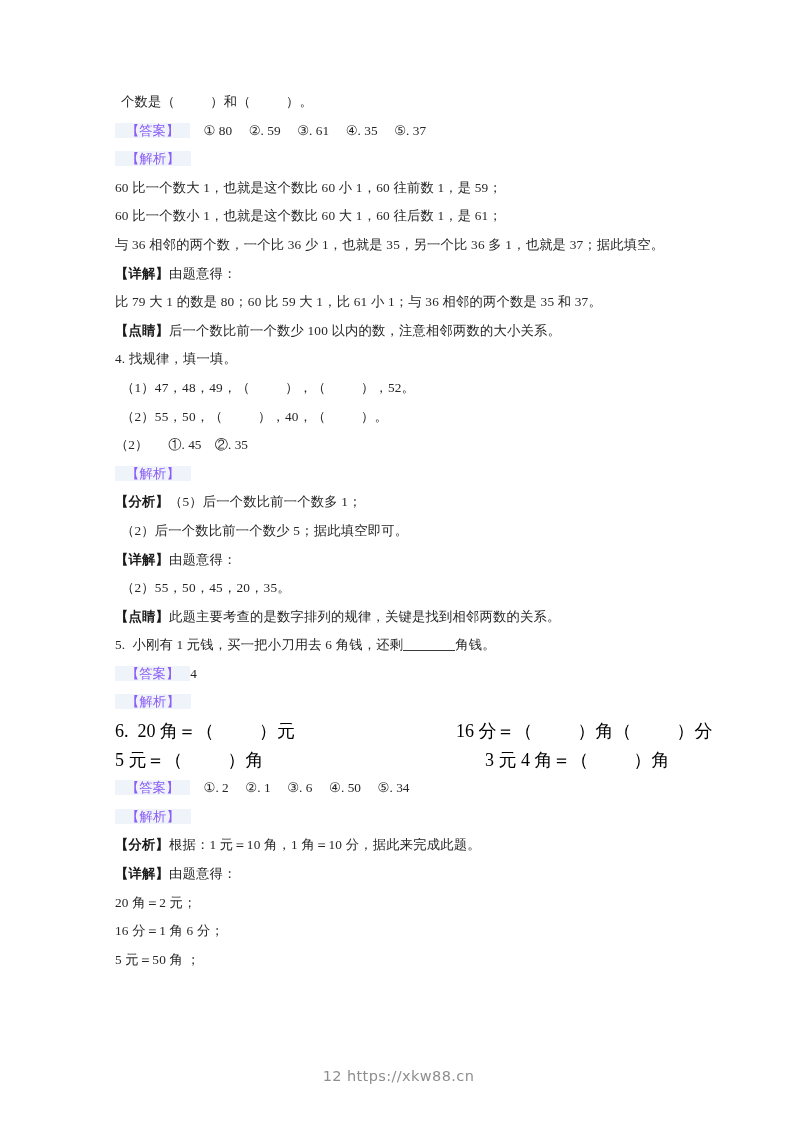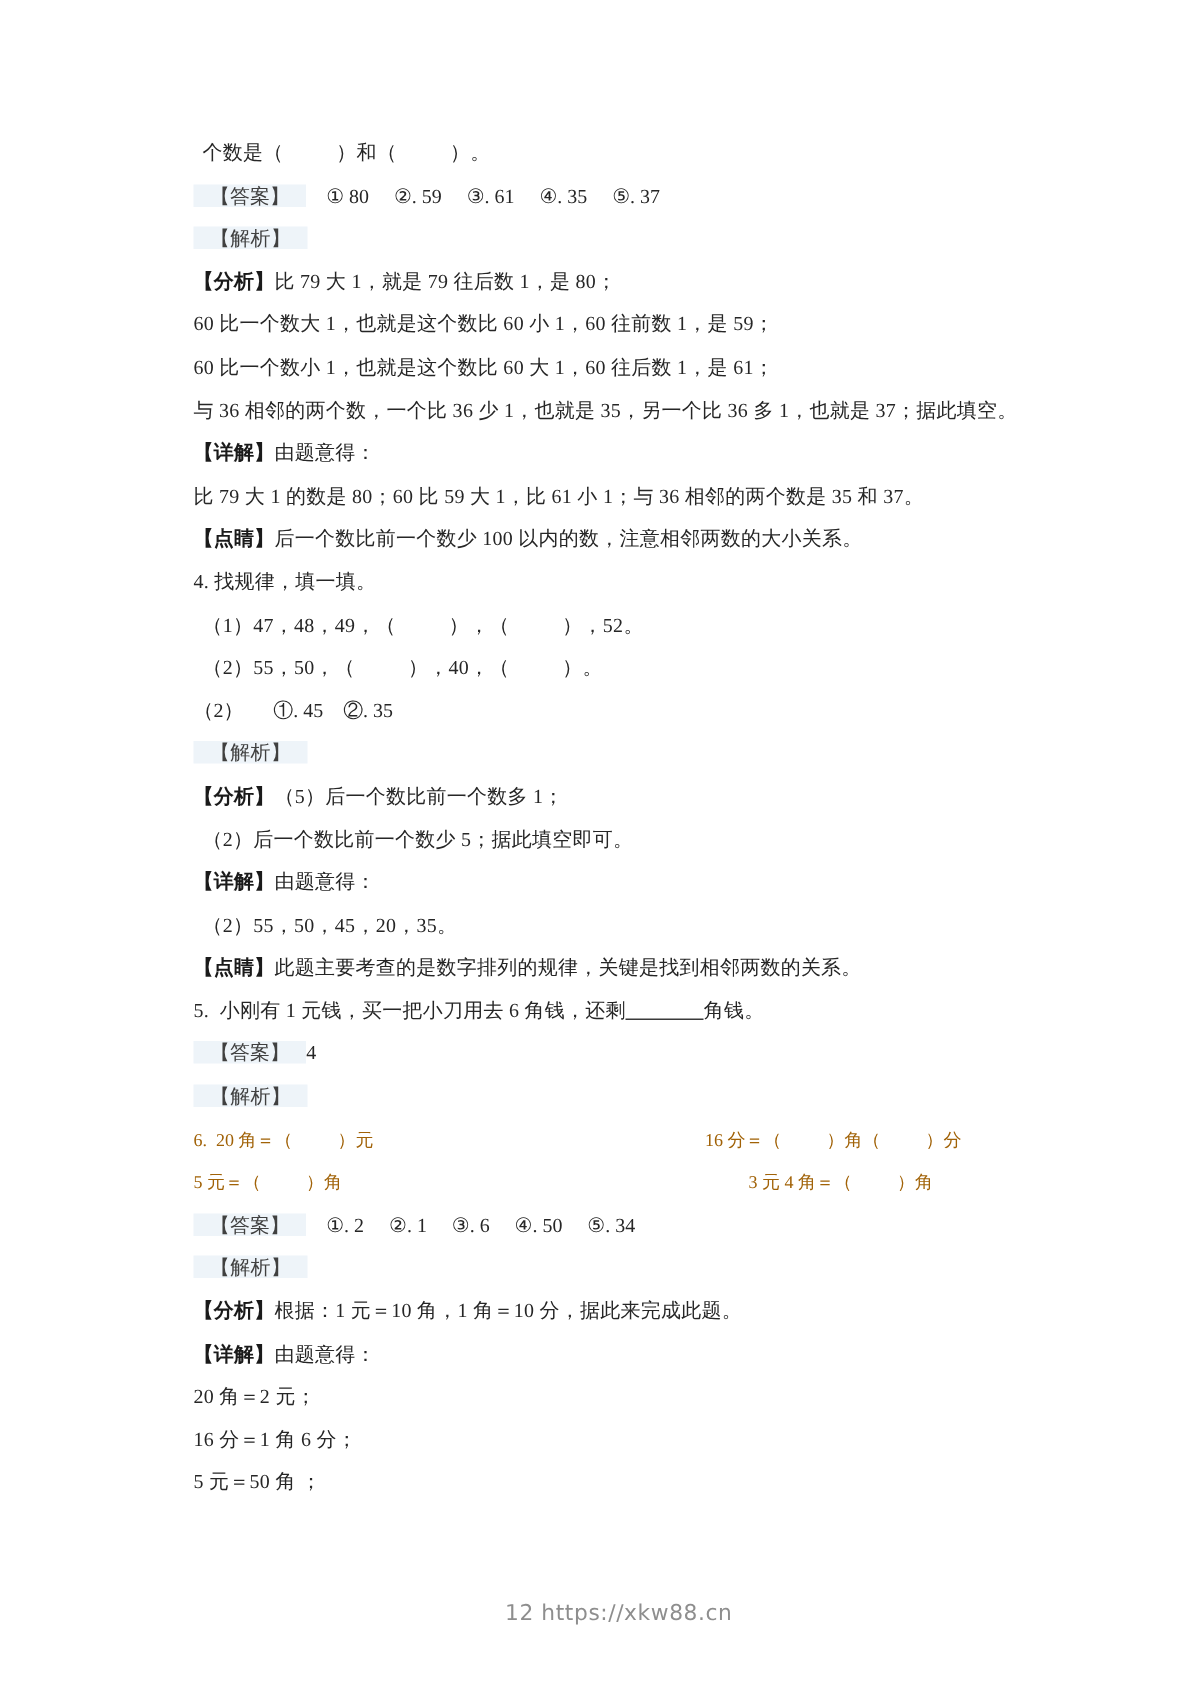--- a/index.html
+++ b/index.html
@@ -10,40 +10,40 @@
   body {
     width: 793px;
     height: 1122px;
     position: relative;
     font-family: "Liberation Serif", "DejaVu Serif", serif;
     color: #1a1a1a;
     overflow: hidden;
   }
   .page {
     position: absolute;
-    left: 16px; top: 0;
+    left: 2px; top: 0;
     width: 657px;
     height: 1122px;
   }
   .content {
     position: absolute;
     left: 113px;
     top: 88px;
     width: 570px;
   }
   .line {
     font-size: 13.3px;
     line-height: 28.6px;
     white-space: pre;
     color: #262626;
     letter-spacing: 0.2px;
   }
   .line.indent2 { padding-left: 6px; }
   .tag {
-    color: #404040;
+    color: #8b5cf6;
     background: #eef4f9;
     padding: 0 11px;
   }
   .lbl {
     font-weight: 600;
     color: #1a1a1a;
   }
   .blank-u {
     display: inline-block;
     width: 52px;
@@ -54,24 +54,24 @@
     font-size: 13.3px;
     line-height: 28.6px;
     white-space: pre;
     color: #262626;
   }
   .circ {
     font-size: 13.3px;
   }
   .two-col {
     position: relative;
-    font-size: 12px;
+    font-size: 18px;
     line-height: 28.6px;
     white-space: pre;
-    color: #a16207;
+    color: #000000;
   }
   .two-col .right {
     position: absolute;
     white-space: pre;
     margin-left: 48px;
   }
   .watermark {
     position: absolute;
     left: 0;
     top: 1068px;
@@ -88,21 +88,20 @@
 
 <div class="page">
   <div class="content">
 
     <div class="line indent2">个数是（          ）和（          ）。</div>
 
     <div class="ans-row"><span class="tag">【答案】</span><span>    </span><span class="circ">①</span><span> </span><span>80</span><span>     </span><span class="circ">②.</span><span> </span><span>59</span><span>     </span><span class="circ">③.</span><span> </span><span>61</span><span>     </span><span class="circ">④.</span><span> </span><span>35</span><span>     </span><span class="circ">⑤.</span><span> </span><span>37</span></div>
 
     <div class="line"><span class="tag">【解析】</span></div>
 
-    <div class="line"><span class="lbl">【分析】</span><span>比 79 大 1，就是 79 往后数 1，是 80；</span></div>
     <div class="line">60 比一个数大 1，也就是这个数比 60 小 1，60 往前数 1，是 59；</div>
     <div class="line">60 比一个数小 1，也就是这个数比 60 大 1，60 往后数 1，是 61；</div>
     <div class="line">与 36 相邻的两个数，一个比 36 少 1，也就是 35，另一个比 36 多 1，也就是 37；据此填空。</div>
 
     <div class="line"><span class="lbl">【详解】</span><span>由题意得：</span></div>
     <div class="line">比 79 大 1 的数是 80；60 比 59 大 1，比 61 小 1；与 36 相邻的两个数是 35 和 37。</div>
 
     <div class="line"><span class="lbl">【点睛】</span><span>后一个数比前一个数少 100 以内的数，注意相邻两数的大小关系。</span></div>
 
     <div class="line"><span>4.</span><span> </span><span>找规律，填一填。</span></div>

